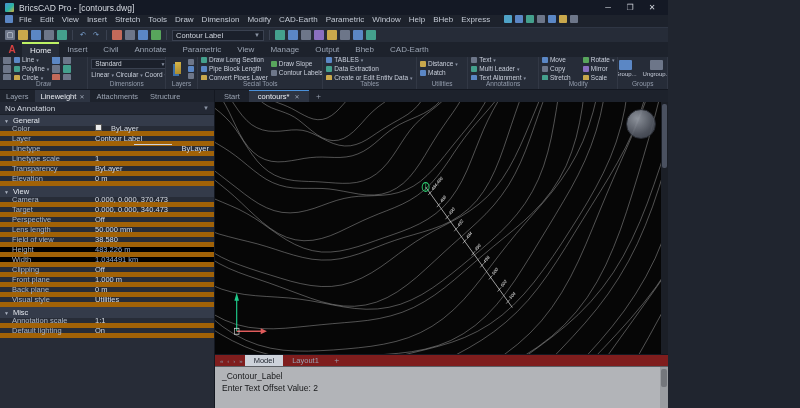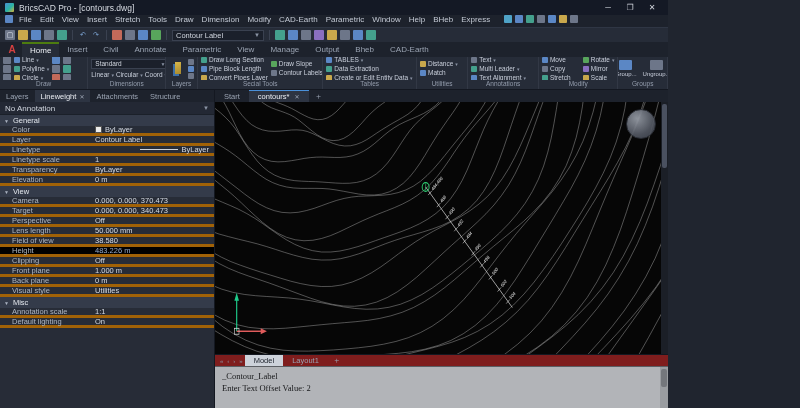--- a/index.html
+++ b/index.html
@@ -23,21 +23,21 @@
   .toolbar{height:15px;background:#262c38;border-top:1px solid #2f3644;display:flex;align-items:center;padding:0 5px;gap:3px;flex:0 0 auto}
   .ti{width:10px;height:10px;border-radius:1px;font-size:7px;line-height:10px;text-align:center;color:#dfe5ee}
   .sep{width:1px;height:10px;background:#3a4150;margin:0 2px}
   .combo{height:11px;width:92px;background:#1b202b;border:1px solid #3a4150;color:#d0d5de;font-size:7.5px;display:flex;align-items:center;padding:0 3px}
   .combo .arrow{margin-left:auto;color:#8a93a4;font-size:6px}
 
   
   .ribbon-tabs{height:15px;background:#1d222c;display:flex;align-items:stretch;padding-left:2px;flex:0 0 auto}
   .workspace-btn{width:20px;color:#d64040;font-weight:bold;font-size:10px;text-align:center;line-height:15px}
   .rtab{padding:0 8px;font-size:8px;color:#9aa3b2;display:flex;align-items:center}
-  .rtab.active{background:#262c38;color:#eceff4;border-top:2px solid #4d7c0f}
+  .rtab.active{background:#262c38;color:#eceff4;border-top:2px solid #bef264}
 
   
   .ribbon-body{height:33px;background:#262c38;display:flex;border-bottom:1px solid #141821;flex:0 0 auto}
   .rpanel{display:flex;flex-direction:column;border-right:1px solid #323845;overflow:hidden}
   .rcontent{flex:1;display:flex;align-items:center;padding:1px 3px;gap:3px;overflow:hidden}
   .rlabel{height:9px;font-size:6.5px;color:#939cac;text-align:center;line-height:8px}
   .rcol{display:flex;flex-direction:column;gap:1px;justify-content:center}
   .rrow{display:flex;align-items:center;gap:2px}
   .rbtn{font-size:6.5px;color:#c9cfdb;display:flex;align-items:center;gap:2px;white-space:nowrap;line-height:8px}
   .arr{font-size:5px;color:#8a93a4}
@@ -56,23 +56,23 @@
   .left-panel{width:215px;background:#272c37;display:flex;flex-direction:column;border-right:1px solid #141821;flex:0 0 auto}
   .panel-tabs{height:12px;background:#1d222c;display:flex;font-size:7.5px;color:#9aa3b2;flex:0 0 auto}
   .ptab{padding:0 6px;display:flex;align-items:center;gap:3px;white-space:nowrap}
   .ptab.active{background:#2d3442;color:#e8ebf0}
   .close-x{font-size:6px;color:#9aa3b2}
   .no-selection{height:13px;background:#232834;border-bottom:1px solid #1b2029;display:flex;align-items:center;padding:0 5px;font-size:8px;color:#cfd4dd;flex:0 0 auto}
   .no-selection .arrow{margin-left:auto;color:#8a93a4;font-size:6px}
   .props{flex:1;overflow:hidden;font-size:7.5px}
   .sec-header{height:11px;background:#343b4a;color:#e2e6ec;display:flex;align-items:center;padding:0 4px;gap:4px}
   .tri{font-size:5px;color:#aab2c0}
-  .prow{height:10px;display:flex;align-items:center;border-bottom:3px solid #a16207}
+  .prow{height:10px;display:flex;align-items:center;border-bottom:5px solid #a16207}
   .pk{width:92px;padding-left:12px;color:#aeb6c2;white-space:nowrap;overflow:hidden;flex:0 0 auto}
-  .pv{flex:1;color:#d6dbe3;display:flex;align-items:center;gap:3px;padding:0 5px 0 3px;white-space:nowrap;overflow:hidden}
+  .pv{flex:1;color:#d6dbe3;display:flex;gap:9px;padding:0 5px 0 3px;white-space:nowrap;overflow:hidden}
   .pv.right{justify-content:flex-end}
   .prow.readonly{background:#000000}
   .prow.readonly .pv{color:#93a9cc}
   .swatch{width:7px;height:7px;background:#ececec;border:1px solid #555;flex:0 0 auto}
   .linesample{width:38px;border-top:1px solid #cfd4dd}
   .linesample.thick{border-top-width:2px}
 
   
   .right-col{flex:1;display:flex;flex-direction:column;min-width:0}
   .doc-tabs{height:12px;background:#1d222c;display:flex;align-items:stretch;font-size:7.5px;color:#9aa3b2;flex:0 0 auto}
@@ -86,21 +86,21 @@
   .v-scroll{position:absolute;right:0;top:0;bottom:0;width:7px;background:#1b1f27}
   .v-thumb{position:absolute;right:1px;top:2px;width:5px;height:64px;background:#4a5160;border-radius:2px}
   .model-bar{height:12px;background:#7f1d1d;border-top:1px solid #141821;display:flex;align-items:stretch;font-size:7.5px;color:#9aa3b2;padding-left:3px;flex:0 0 auto}
   .nav-g{font-size:6px;color:#8a93a4;display:flex;align-items:center;padding:0 2px}
   .mtab{padding:0 9px;display:flex;align-items:center}
   .mtab.active{background:#cdd2da;color:#1b202a}
   .mplus{padding:0 5px;display:flex;align-items:center;font-size:8px}
 
   
   .command{height:42px;background:#b2b4b8;border-top:1px solid #5b5e63;position:relative;
-    padding:3px 7px;font-family:Liberation Serif, serif;font-size:8.5px;color:#17181a;line-height:12px;flex:0 0 auto}
+    padding:3px 7px;font-family:Liberation Sans, sans-serif;font-size:8.5px;color:#17181a;line-height:12px;flex:0 0 auto}
   .cmd-scroll{position:absolute;right:0;top:0;bottom:0;width:8px;background:#9a9da1}
   .cmd-thumb{position:absolute;right:1px;top:2px;width:6px;height:18px;background:#74777c;border-radius:2px}
 </style>
 </head>
 <body>
 
 <div class="app">
 
   <div class="titlebar">
     <span class="app-logo"></span>
@@ -510,20 +510,26 @@
         <div class="prow">
           <div class="pk">Field of view</div>
           <div class="pv">
               <span>38.580</span>
             </div>
         </div>
         <div class="prow readonly">
           <div class="pk">Height</div>
           <div class="pv">
               <span>483.226 m</span>
+            </div>
+        </div>
+        <div class="prow readonly">
+          <div class="pk">Width</div>
+          <div class="pv">
+              <span>1.034491 km</span>
             </div>
         </div>
         <div class="prow">
           <div class="pk">Clipping</div>
           <div class="pv">
               <span>Off</span>
             </div>
         </div>
         <div class="prow">
           <div class="pk">Front plane</div>

